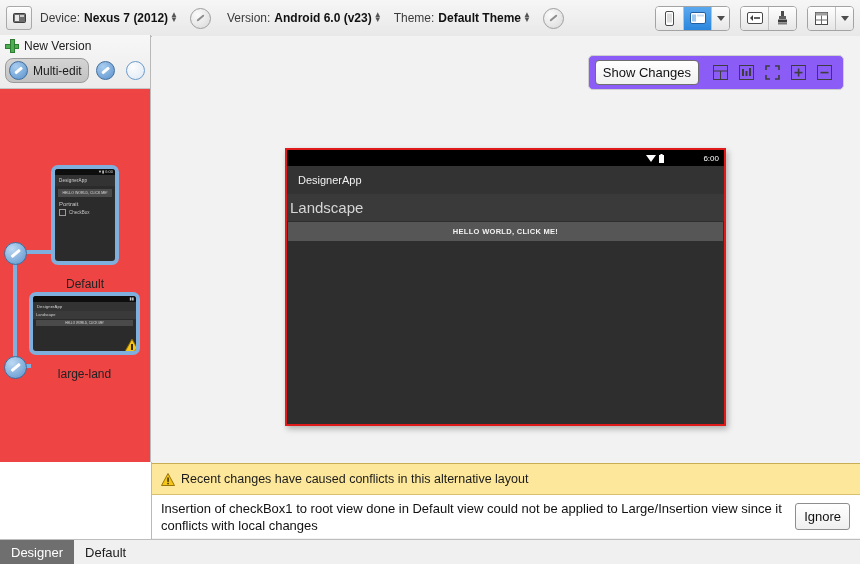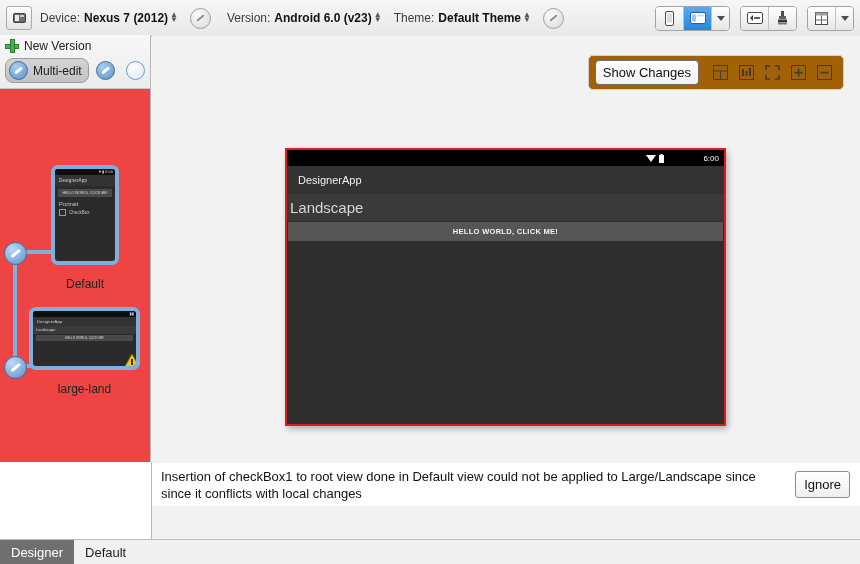--- a/index.html
+++ b/index.html
@@ -212,21 +212,21 @@
   
   .canvas {
     position: absolute; left: 152px; top: 36px;
     width: 708px; height: 426px;
     background: #f2f2f2;
   }
   .canvas-toolbar {
     position: absolute; right: 16px; top: 19px;
     display: flex; align-items: center;
     border: 1px solid #cfcfcf; border-radius: 5px;
-    background: #a16207;
+    background: #8b5cf6;
     padding: 4px 6px;
   }
   .show-changes {
     border: 1px solid #6e6e6e; border-radius: 4px;
     background: linear-gradient(to bottom,#ffffff,#f0f0f0);
     font-size: 13px; color: #111;
     padding: 4px 7px; margin-right: 8px;
     white-space: nowrap;
   }
   .ct-icon {
@@ -456,21 +456,21 @@
           <div class="t-btn">HELLO WORLD, CLICK ME!</div>
           <div class="t-text">Portrait</div>
           <div class="t-check">
             <span class="box"></span>
             <span class="cl">CheckBox</span>
           </div>
         </div>
         <div class="thumb-caption">Default</div>
       </div>
 
-      <div class="thumb-wrap" style="left:29px; top:218px;">
+      <div class="thumb-wrap" style="left:29px; top:203px;">
         <div class="thumb-frame" style="width:111px; height:63px;">
           <div class="t-status">
             <span class="sig">▮▮</span>
           </div>
           <div class="t-appbar" style="height:9px; padding-top:2px; font-size:4px;">DesignerApp</div>
           <div style="height:8px; background:#3a3a3a; color:#cfcfcf; font-size:4px; padding-left:3px; line-height:8px;">Landscape</div>
           <div class="t-btn" style="margin-top:1px; height:6px; line-height:6px; font-size:3px;">HELLO WORLD, CLICK ME!</div>
           <div class="land-arrow"></div>
           <svg class="warn-badge" viewBox="0 0 20 18">
             <polygon points="10,1 19,17 1,17" fill="#f5c518" stroke="#8a6a00" stroke-width="1"></polygon>
@@ -553,22 +553,30 @@
       <div class="d-landscape">Landscape</div>
 
       <div class="d-hello">HELLO WORLD, CLICK ME!</div>
 
       <div class="d-rest"></div>
     </div>
 
   </div>
 
   <div class="banner">
+    <div class="banner-head">
+      <svg width="14" height="13" viewBox="0 0 14 13">
+        <polygon points="7,0.5 13.5,12.5 0.5,12.5" fill="#f5c518" stroke="#8a6a00" stroke-width="0.9"></polygon>
+        <rect x="6.3" y="4.5" width="1.5" height="4.4" fill="#3a2d00"></rect>
+        <rect x="6.3" y="9.8" width="1.5" height="1.5" fill="#3a2d00"></rect>
+      </svg>
+      <span class="banner-head-text">Recent changes have caused conflicts in this alternative layout</span>
+    </div>
     <div class="banner-body">
-      <div class="banner-body-text">Insertion of checkBox1 to root view done in Default view could not be applied to Large/Landscape since since it conflicts with local changes</div>
+      <div class="banner-body-text">Insertion of checkBox1 to root view done in Default view could not be applied to Large/Insertion view since it conflicts with local changes</div>
       <div class="ignore-btn">Ignore</div>
     </div>
   </div>
 
   <div class="tabs">
     <div class="tab active">Designer</div>
     <div class="tab">Default</div>
   </div>
 
 </div>

